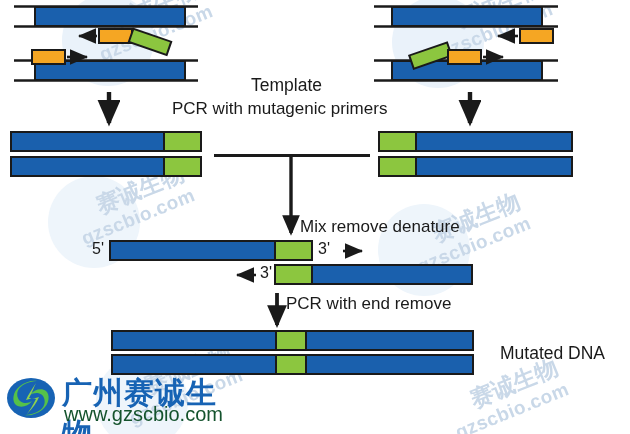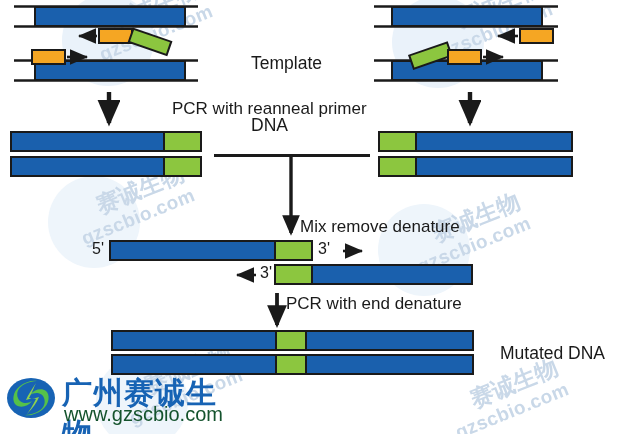--- a/index.html
+++ b/index.html
@@ -142,36 +142,35 @@
       <rect x="112" y="331" width="164" height="19" fill="#1a60ad" stroke="#1a1a1a" stroke-width="2"></rect>
       <rect x="276" y="331" width="30" height="19" fill="#8cc63f" stroke="#1a1a1a" stroke-width="2"></rect>
       <rect x="306" y="331" width="167" height="19" fill="#1a60ad" stroke="#1a1a1a" stroke-width="2"></rect>
 
       <rect x="112" y="355" width="164" height="19" fill="#1a60ad" stroke="#1a1a1a" stroke-width="2"></rect>
       <rect x="276" y="355" width="30" height="19" fill="#8cc63f" stroke="#1a1a1a" stroke-width="2"></rect>
       <rect x="306" y="355" width="167" height="19" fill="#1a60ad" stroke="#1a1a1a" stroke-width="2"></rect>
     </g>
   </svg>
 
-  <div class="lbl lbl-lg" style="left:251px;top:12px;">
+  <div class="lbl lbl-lg" style="left:251px;top:34px;">
     <div>Template</div>
-    <div>DNA</div>
   </div>
 
-  <div class="lbl lbl-md" style="left:172px;top:99px;">PCR with reanneal primer</div>
+  <div class="lbl lbl-md" style="left:172px;top:99px;">PCR with mutagenic primers</div>
 
   <div class="lbl lbl-md" style="left:300px;top:177px;">
     <div>Mix remove denature</div>
   </div>
 
   <div class="lbl lbl-sm" style="left:92px;top:240px;">5'</div>
   <div class="lbl lbl-sm" style="left:318px;top:240px;">3'</div>
   <div class="lbl lbl-sm" style="left:260px;top:264px;">3'</div>
 
-  <div class="lbl lbl-md" style="left:286px;top:294px;">PCR with end denature</div>
+  <div class="lbl lbl-md" style="left:286px;top:294px;">PCR with end remove</div>
 
   <div class="lbl lbl-lg" style="left:500px;top:343px;">Mutated DNA</div>
 
   <div id="logo">
     <svg id="logo-mark" viewBox="0 0 50 44">
       <ellipse cx="25" cy="22" rx="24" ry="20" fill="#1763b4"></ellipse>
       <path d="M31 5 C16 6 9 14 12 22 C14 28 22 28 26 25 C22 31 14 32 10 29
                C6 26 6 16 14 10 C19 6 26 4 31 5 Z" fill="#55c14a"></path>
       <path d="M19 39 C34 38 41 30 38 22 C36 16 28 16 24 19 C28 13 36 12 40 15
                C44 18 44 28 36 34 C31 38 24 40 19 39 Z" fill="#55c14a"></path>

